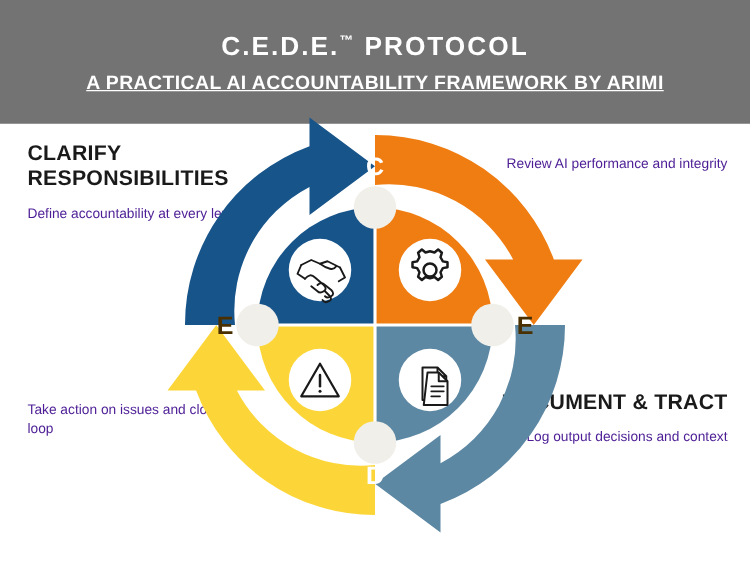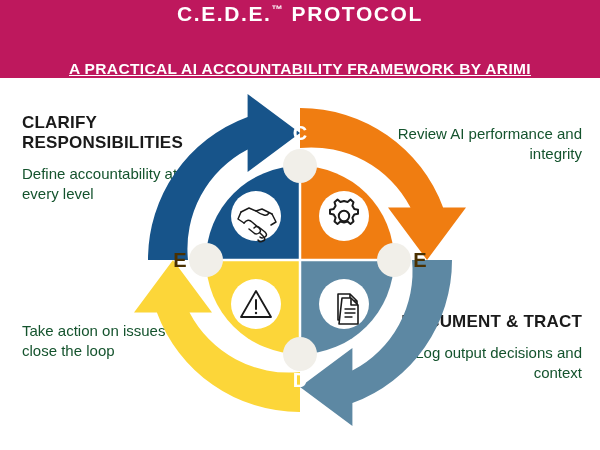--- a/index.html
+++ b/index.html
@@ -7,44 +7,44 @@
   body{
     width:600px;height:450px;overflow:hidden;
     background:#ffffff;
     font-family:"Liberation Sans", sans-serif;
     position:relative;
   }
   #infographic{position:relative;width:600px;height:450px;}
 
   
   .header{
-    position:absolute;left:0;top:0;width:600px;height:78px;
-    background:#be185d;
-    display:flex;flex-direction:column;align-items:center;justify-content:space-between;
+    position:absolute;left:0;top:0;width:600px;height:99px;
+    background:#737373;
+    display:flex;flex-direction:column;align-items:center;justify-content:center;
     box-sizing:border-box;padding-top:2px;
   }
   .header .title{
     color:#ffffff;font-size:21px;font-weight:bold;letter-spacing:1.6px;
     line-height:1.15;white-space:nowrap;
   }
   .header .title .tm{font-size:11px;vertical-align:super;letter-spacing:0;}
   .header .title .gap{display:inline-block;width:9px;}
   .header .subtitle{
     color:#ffffff;font-size:15.5px;font-weight:bold;letter-spacing:0.35px;
     line-height:1.15;margin-top:8px;white-space:nowrap;text-decoration:underline;
   }
 
   
   .block{position:absolute;}
   .block .heading{
     font-size:17px;font-weight:bold;color:#1a1a1a;
     line-height:1.18;letter-spacing:0.2px;
   }
   .block .body{
-    font-size:15px;color:#14532d;line-height:1.35;margin-top:11px;
+    font-size:11px;color:#4c1d95;line-height:1.35;margin-top:11px;
   }
   .tl{left:22px;top:113px;width:195px;text-align:left;}
   .tr{right:18px;top:113px;width:200px;text-align:right;}
   .bl{left:22px;top:310px;width:195px;text-align:left;}
   .br{right:18px;top:312px;width:200px;text-align:right;}
 
   
   .diagram{position:absolute;left:128px;top:88px;width:344px;height:344px;}
   .diagram svg{display:block;width:344px;height:344px;}
   .ringletter{font-family:"Liberation Sans",sans-serif;font-size:20px;font-weight:bold;}

